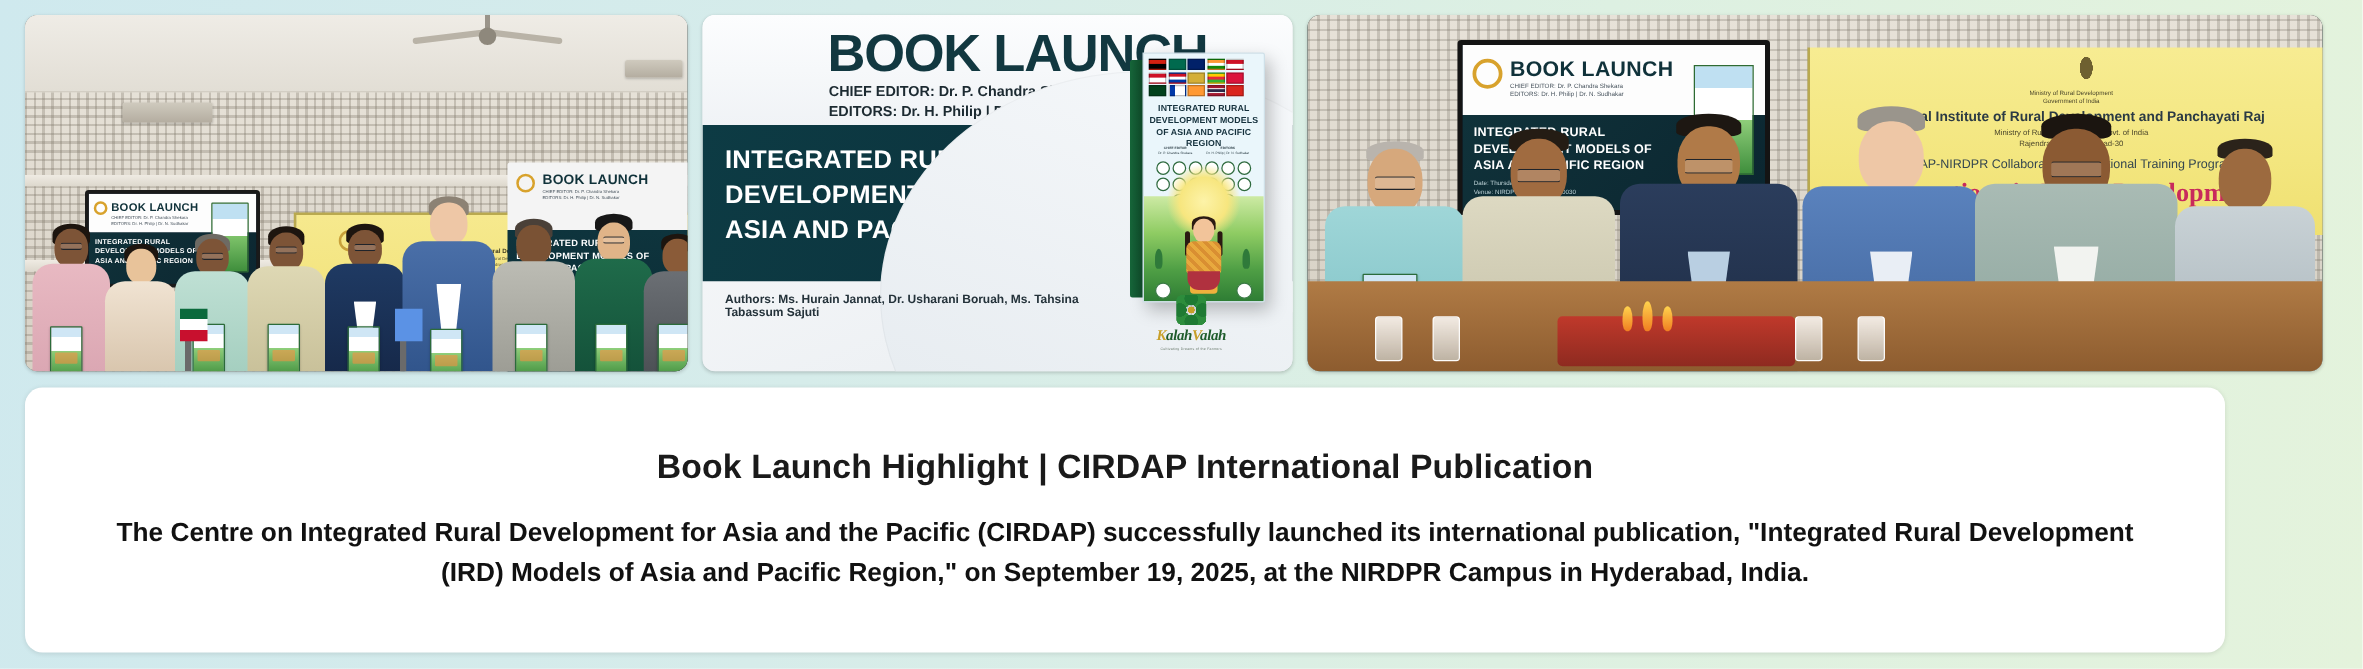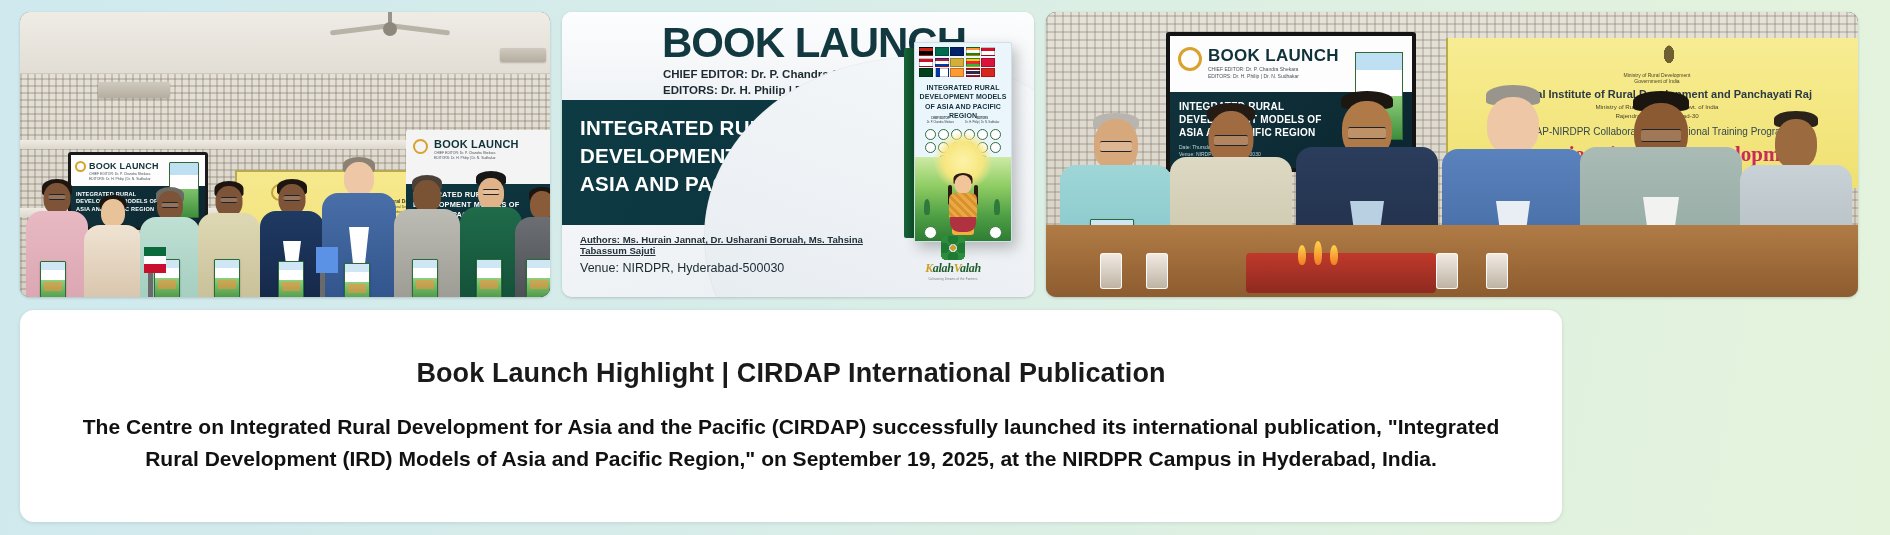--- a/index.html
+++ b/index.html
@@ -178,21 +178,21 @@
     position:absolute; left:0; top:88px; width:100%; height:125px;
     background:linear-gradient(110deg,#0d3b44 0%,#0c353f 50%,#0a2d36 100%);
   }
   .band-text {
     position:absolute; left:18px; top:14px; width:300px;
     font-size:20.5px; font-weight:bold; color:#ffffff;
     line-height:28px; letter-spacing:.2px;
   }
 
   .poster-foot { position:absolute; left:18px; top:222px; width:330px; }
-  .pf-authors { font-size:9.6px; color:#24323a; font-weight:600;text-decoration:underline; }
+  .pf-authors { font-size:9.6px; color:#24323a; font-weight:600; }
   .pf-date { margin-top:14px; font-size:12.5px; color:#1b2a31; }
   .pf-venue { margin-top:5px; font-size:12.5px; color:#1b2a31; }
 
   
   .book3d { position:absolute; right:22px; top:30px; width:108px; height:200px; }
   .book-spine { position:absolute; left:0; top:6px; width:11px; height:190px;
     background:linear-gradient(90deg,#17663a,#0e4a29); border-radius:2px 0 0 2px; }
   .book-face {
     position:absolute; left:10px; top:0; width:98px; height:200px;
     background:#eaf6fb; border:1px solid #cfe0e8; border-radius:0 2px 2px 0;
@@ -297,21 +297,21 @@
   .rp-cloth { position:absolute; left:200px; bottom:4px; width:190px; height:40px;
     background:linear-gradient(180deg,#c0392b,#8e2a20); border-radius:4px; }
   .rp-flame { position:absolute; bottom:32px; width:8px; height:20px;
     background:linear-gradient(180deg,#ffd34d,#f07d21); border-radius:50% 50% 40% 40%; }
   .rp-glass { position:absolute; bottom:8px; width:22px; height:36px;
     background:linear-gradient(180deg,rgba(255,255,255,.85),rgba(220,235,240,.6));
     border:1px solid rgba(255,255,255,.9); border-radius:3px; }
 
   
   .caption-card {
-    position:absolute; left:20px; top:310px; width:1542px; height:212px;
+    position:absolute; left:20px; top:310px; width:1760px; height:212px;
     background:#ffffff; border-radius:14px;
     box-shadow:0 1px 4px rgba(0,0,0,.10);
     display:flex; flex-direction:column;
     align-items:center; justify-content:center;
     padding:10px 46px;
   }
   .caption-title {
     font-size:27px; font-weight:bold; color:#1a1a1a;
     text-align:center; letter-spacing:.1px; margin-bottom:22px;
   }
@@ -458,21 +458,20 @@
       <div class="bl-eds">EDITORS: Dr. H. Philip  |  Dr. N. Sudhakar</div>
 
       <div class="poster-band">
         <div class="band-text">INTEGRATED RURAL DEVELOPMENT MODELS OF ASIA AND PACIFIC REGION</div>
       </div>
 
       <div class="swoosh"></div>
 
       <div class="poster-foot">
         <div class="pf-authors">Authors: Ms. Hurain Jannat, Dr. Usharani Boruah, Ms. Tahsina Tabassum Sajuti</div>
-        <div class="pf-venue">Venue: NIRDPR, Hyderabad-500030</div>
       </div>
 
       <div class="book3d">
         <div class="book-spine"></div>
         <div class="book-face">
           <div class="bf-flags">
             <i style="background:linear-gradient(180deg,#d32011 50%,#000 50%)"></i>
             <i style="background:#006a4e"></i>
             <i style="background:#012169"></i>
             <i style="background:linear-gradient(180deg,#ff9933 33%,#fff 33% 66%,#138808 66%)"></i>

